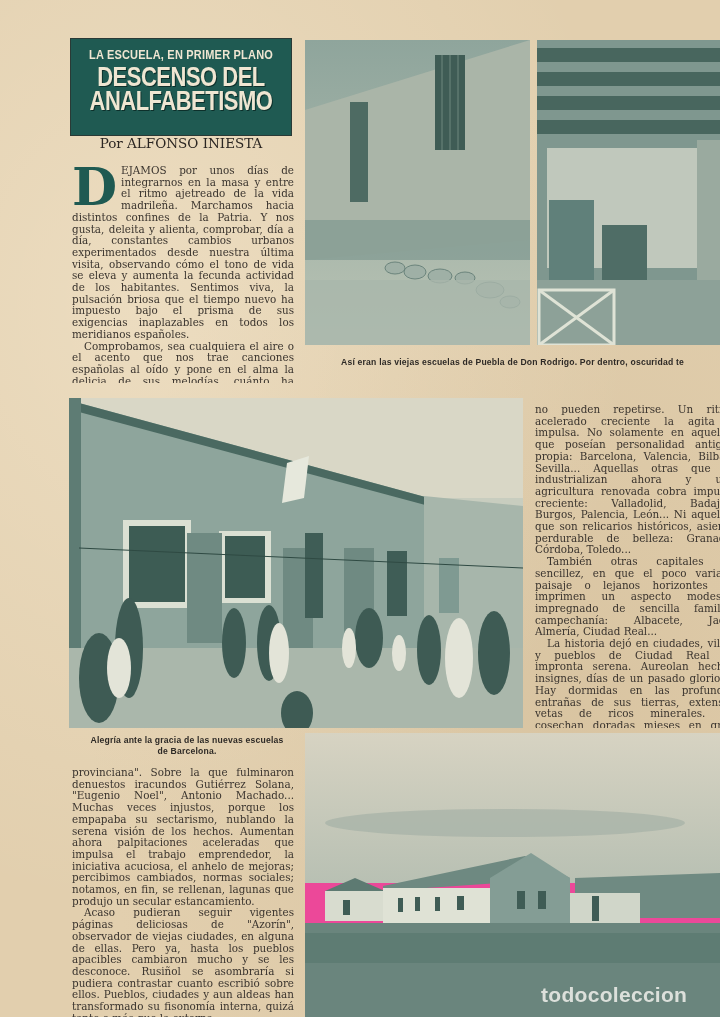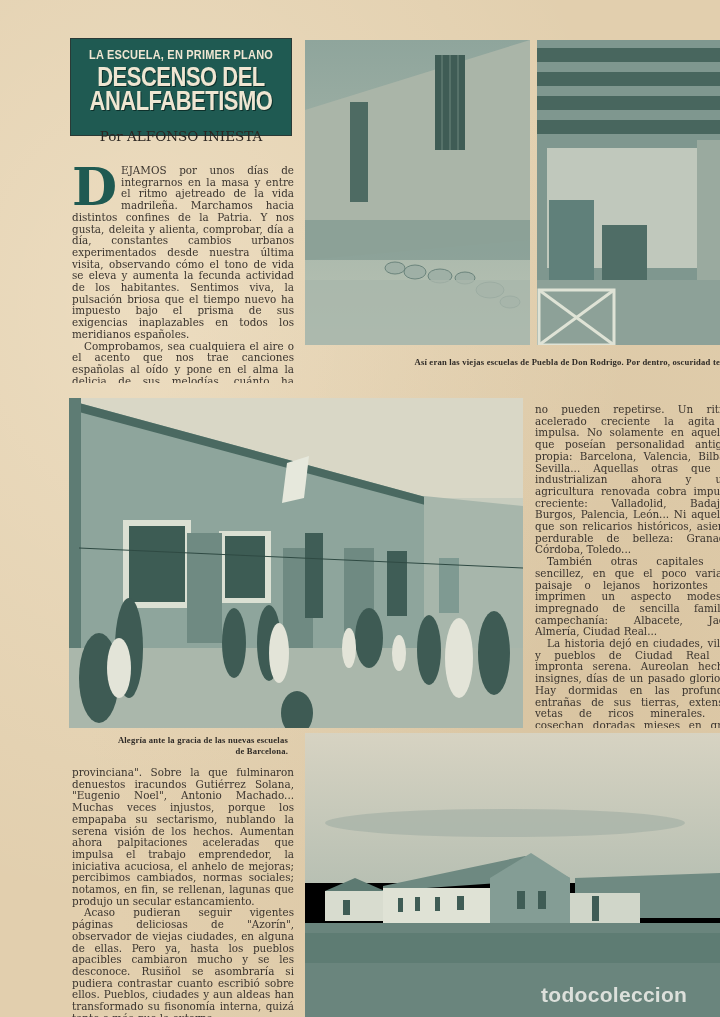--- a/index.html
+++ b/index.html
@@ -17,30 +17,30 @@
     left: 70px; top: 38px; width: 222px; height: 98px;
     background: #1f5a52;
     border: 1px solid #2a3a36;
     box-sizing: border-box;
     text-align: center;
     color: #efe6d2;
     font-family: "Liberation Sans", sans-serif;
   }
   .kicker { font-size: 11px; font-weight: bold; margin-top: 9px; letter-spacing: 0.2px; transform: scaleY(1.15); }
   .headline { font-size: 22px; font-weight: bold; line-height: 22px; margin-top: 6px; letter-spacing: -0.5px; transform: scaleY(1.25); text-shadow: 1px 1px 0 #0d302b; }
-  .byline { left: 70px; top: 128px; width: 222px; text-align: center; font-size: 13.5px; color: #2b2622; }
+  .byline { left: 70px; top: 135px; width: 222px; text-align: center; font-size: 13.5px; color: #2b2622; }
   .col { font-size: 10.4px; line-height: 11.7px; text-align: justify; color: #3a342e; }
   .col p { margin: 0; text-indent: 12px; }
   .col p.noindent { text-indent: 0; }
   .dropcap {
     float: left; font-size: 52px; line-height: 40px; font-weight: bold; color: #1f5a52;
     margin: 2px 4px 0 0; font-family: "DejaVu Serif", serif;
   }
-  .caption { font-family: Liberation Serif, serif; font-weight: bold; font-size: 8.6px; text-align: right; color: #2e2a26; line-height: 11px; letter-spacing: 0.2px; }
-  .photo { overflow: hidden; background: #000000; }
+  .caption { font-family: Liberation Sans, sans-serif; font-weight: bold; font-size: 8.6px; text-align: center; color: #2e2a26; line-height: 11px; letter-spacing: 0.2px; }
+  .photo { overflow: hidden; background: #ec4899; }
   .watermark {
     font-family: "Liberation Sans", sans-serif; font-weight: bold; font-size: 21px;
     color: rgba(240,240,235,0.85); letter-spacing: 0.3px;
   }
 </style>
 </head>
 <body>
 
 <div class="abs title-box">
   <div class="kicker">LA ESCUELA, EN PRIMER PLANO</div>
@@ -143,21 +143,21 @@
     <g fill="#e3e4d8">
       <ellipse cx="50" cy="270" rx="12" ry="30"></ellipse>
         <ellipse cx="210" cy="255" rx="10" ry="30"></ellipse>
       <ellipse cx="390" cy="260" rx="14" ry="40"></ellipse>
         <ellipse cx="280" cy="250" rx="7" ry="20"></ellipse>
       <ellipse cx="330" cy="255" rx="7" ry="18"></ellipse>
     </g>
   </svg>
 </div>
 
-<div class="abs caption" style="left:52px; top:735px; width:236px;">
+<div class="abs caption" style="left:69px; top:735px; width:236px;">
   <div>Alegría ante la gracia de las nuevas escuelas</div>
   <div>de Barcelona.</div>
 </div>
 
 <div class="abs col" style="left:535px; top:404px; width:200px; height:324px; overflow:hidden; white-space:normal;">
   <p class="noindent">no pueden repetirse. Un ritmo acelerado creciente la agita e impulsa. No solamente en aquellas que poseían personalidad antigua propia: Barcelona, Valencia, Bilbao, Sevilla... Aquellas otras que se industrializan ahora y una agricultura renovada cobra impulso creciente: Valladolid, Badajoz, Burgos, Palencia, León... Ni aquellas que son relicarios históricos, asiento perdurable de belleza: Granada, Córdoba, Toledo...</p>
   <p>También otras capitales de sencillez, en que el poco variado paisaje o lejanos horizontes les imprimen un aspecto modesto, impregnado de sencilla familiar campechanía: Albacete, Jaén, Almería, Ciudad Real...</p>
   <p>La historia dejó en ciudades, villas y pueblos de Ciudad Real su impronta serena. Aureolan hechos insignes, días de un pasado glorioso. Hay dormidas en las profundas entrañas de sus tierras, extensas vetas de ricos minerales. Se cosechan doradas mieses en gran abundancia. El excitante mosto de sus cepas adquirió bien ganada fama. Pan y vino son elementos primarios vitales. Una casta humana, pertenciosa, sobria y fuerte conoce el esfuerzo inacabable del trabajo. Por si fuera poco, nuestro señor Don Quijote</p>
 </div>
 

